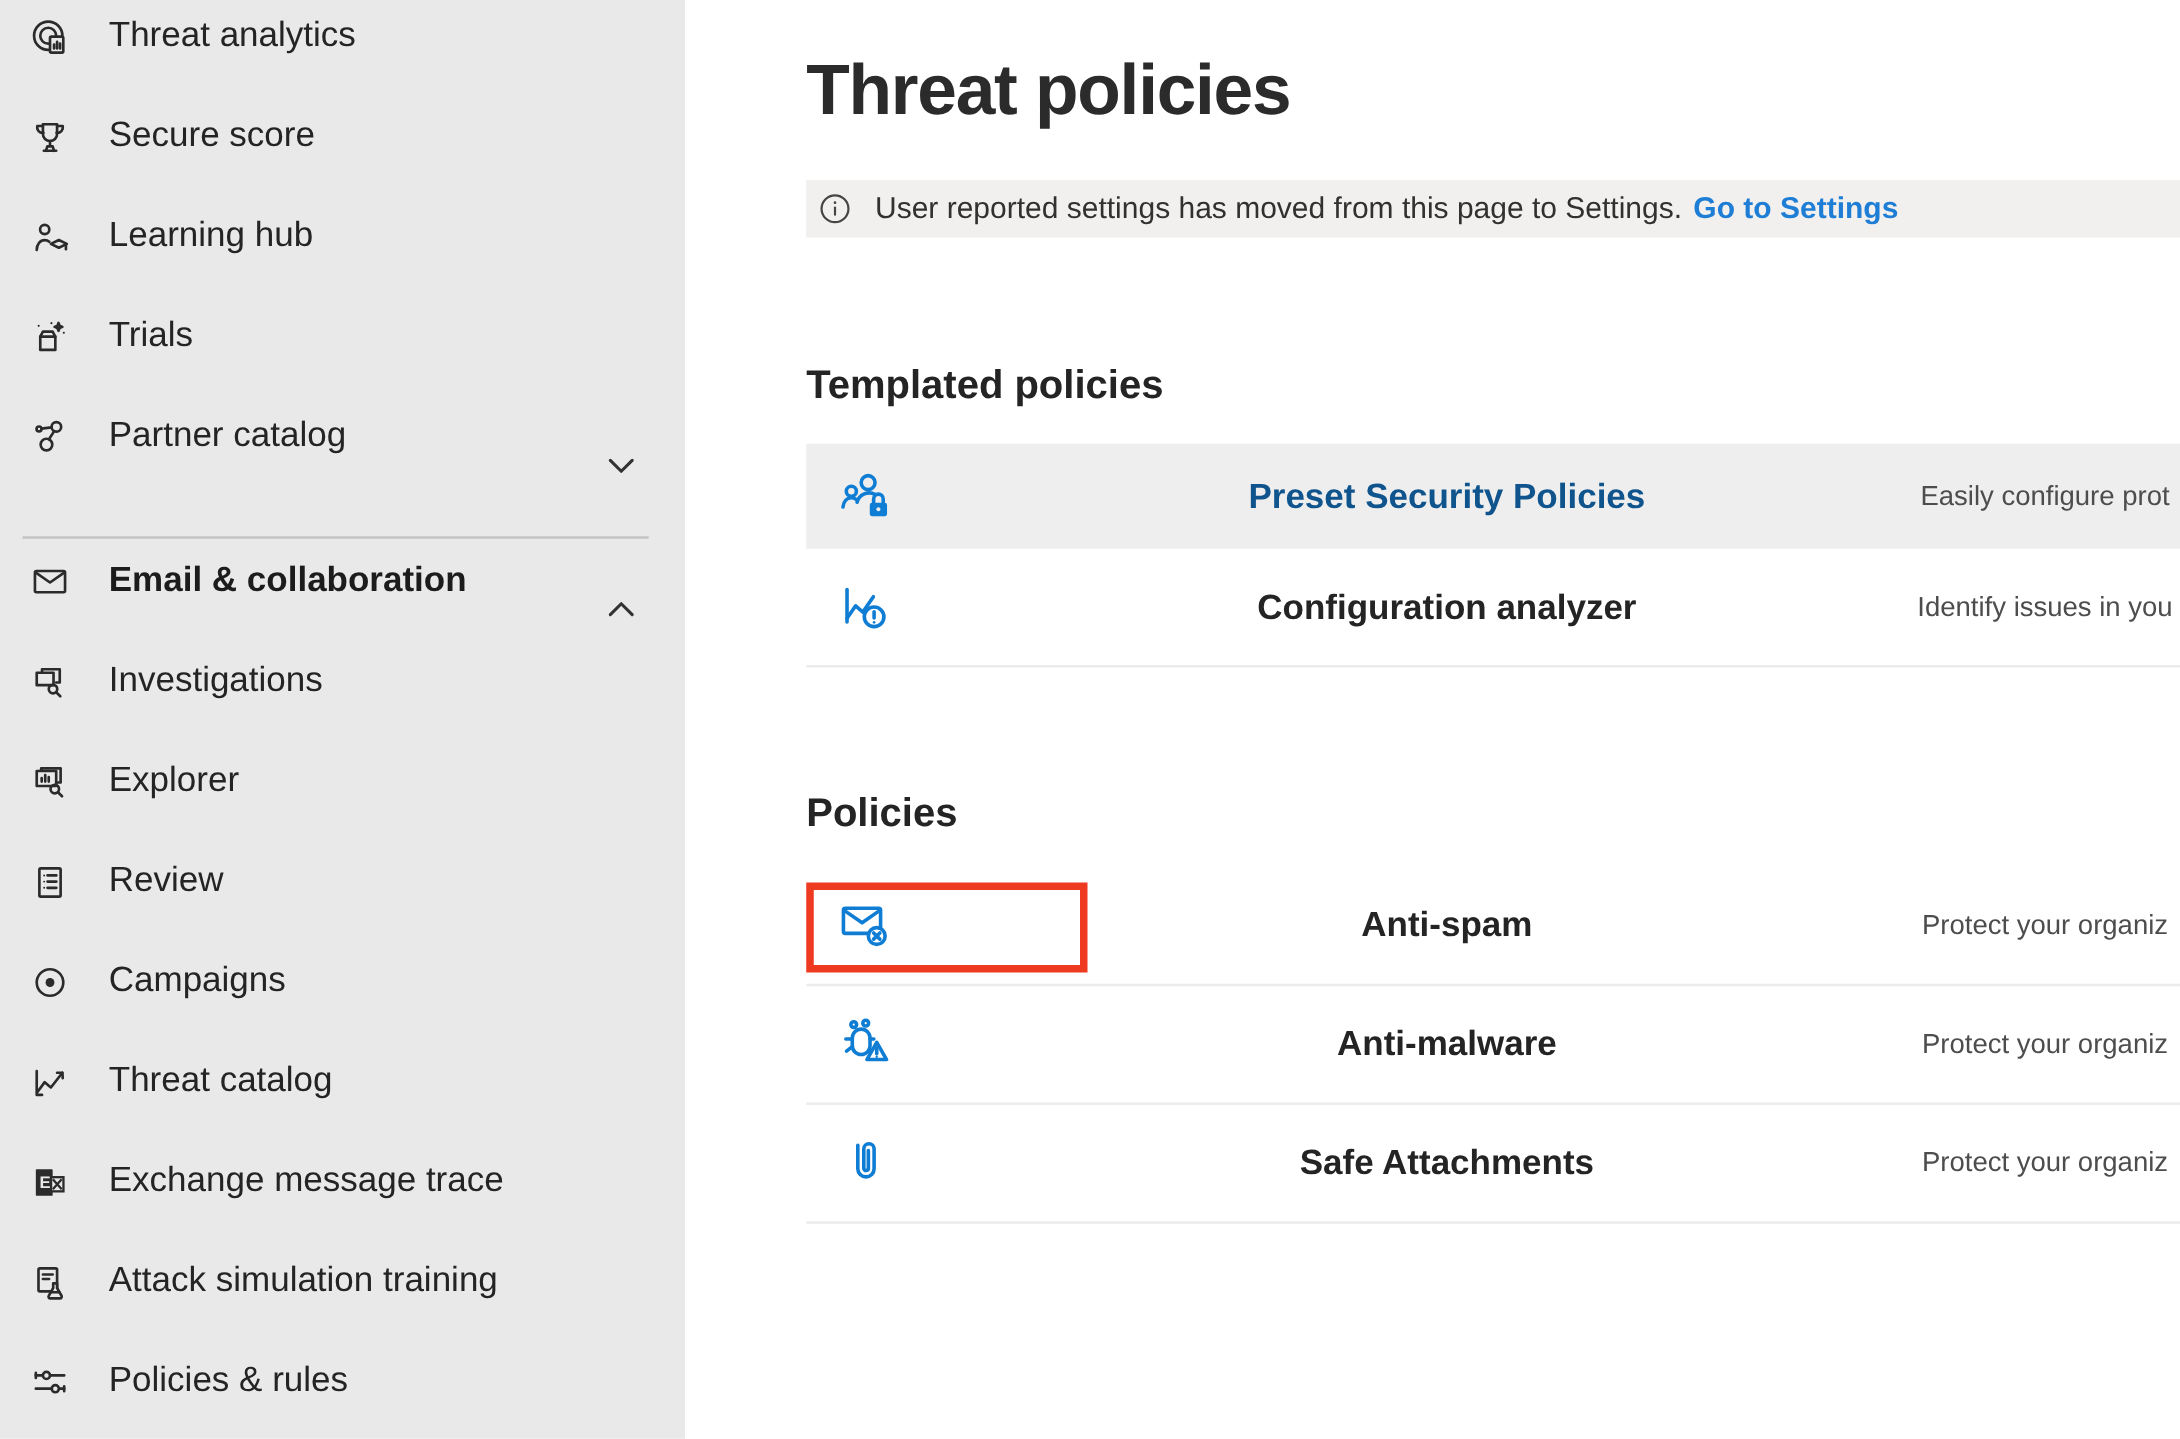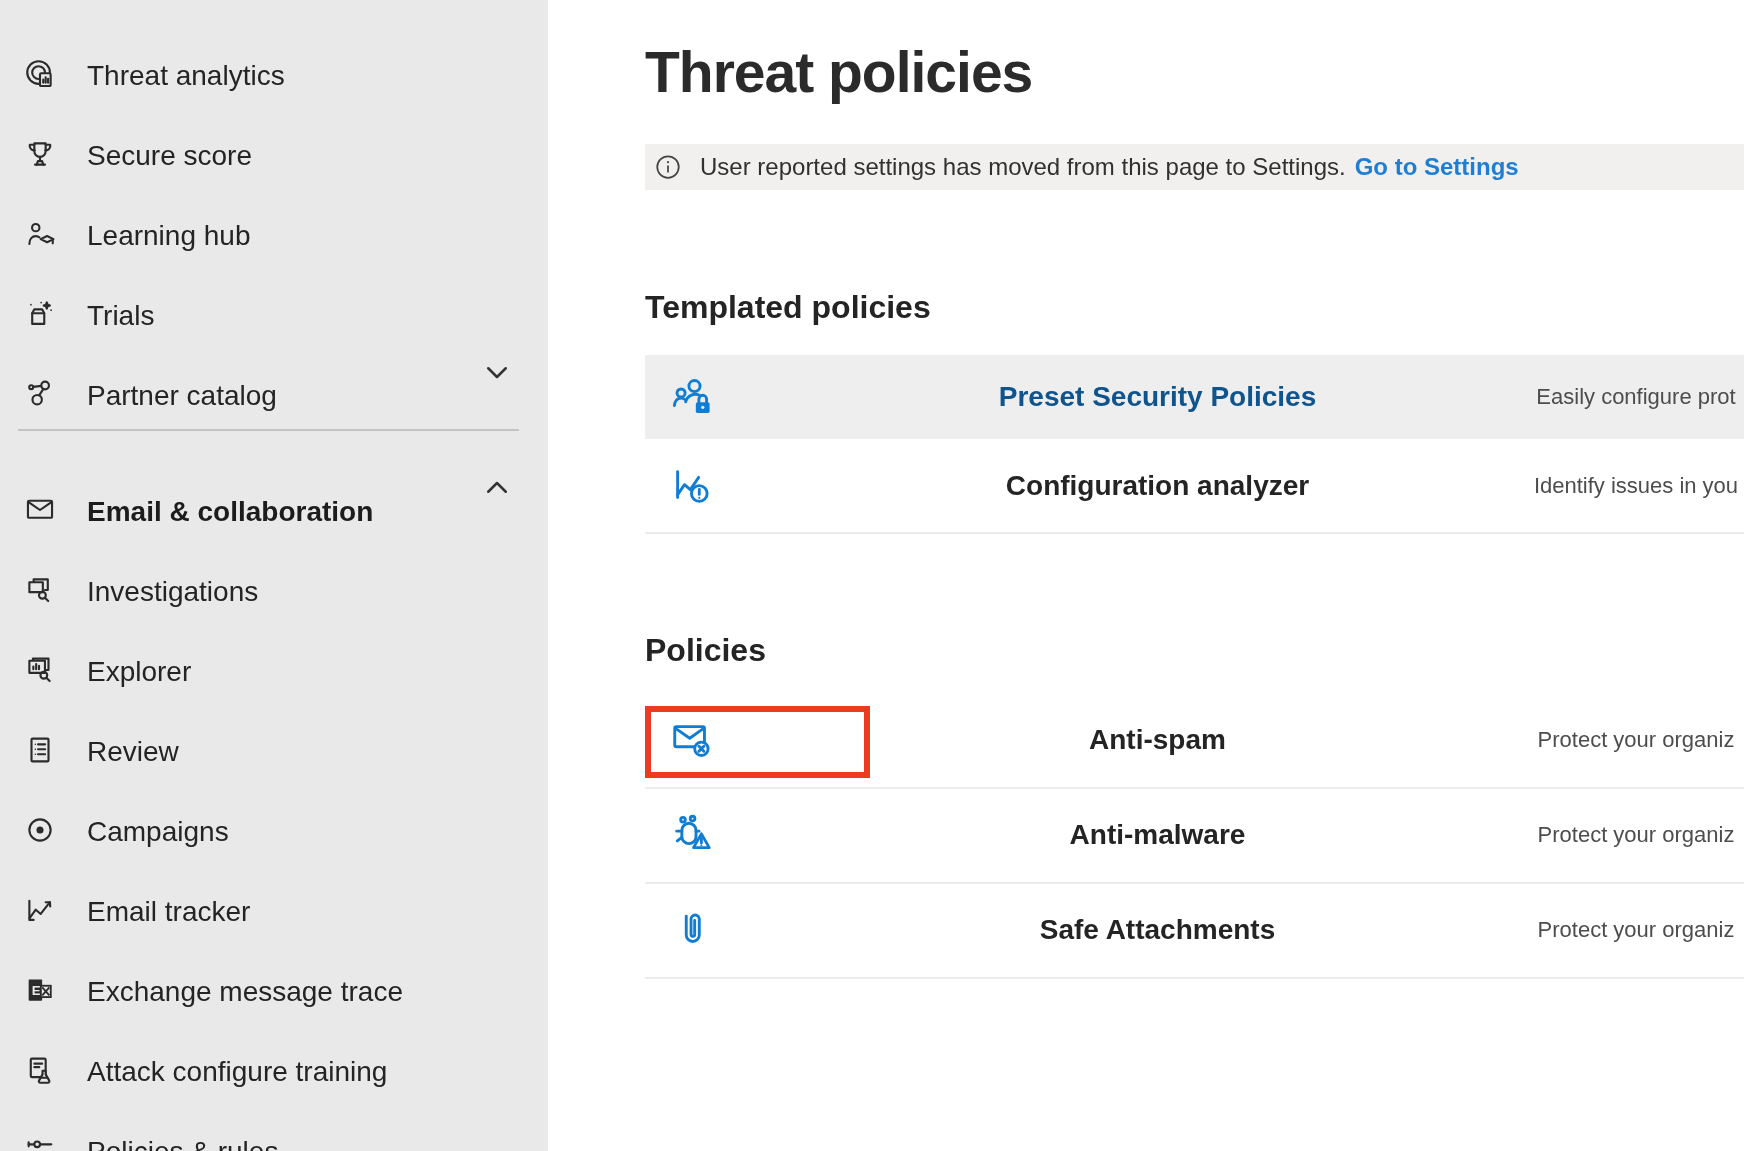--- a/index.html
+++ b/index.html
@@ -8,21 +8,21 @@
     background:#ffffff;
     font-family:"Liberation Sans", sans-serif;
     -webkit-font-smoothing:antialiased;
   }
   
   .sidebar{
     position:absolute;left:0;top:0;width:548px;height:1151px;
     background:#e9e9e9;padding-top:12px;box-sizing:border-box;overflow:hidden;
   }
   .s-item{
-    height:80px;display:flex;align-items:flex-end;padding-left:22px;
+    height:80px;display:flex;align-items:flex-start;padding-left:22px;
     position:relative;cursor:pointer;color:#222;
   }
   .s-item .s-icon{width:36px;height:36px;flex:0 0 36px;display:flex;align-items:center;justify-content:center;color:#2b2b2b;}
   .s-item .s-icon svg{width:34px;height:34px;}
   .s-label{margin-left:29px;font-size:28px;color:#242424;white-space:nowrap;}
   .s-item.bold .s-label{font-weight:700;color:#1c1c1c;}
   .s-chevron{position:absolute;right:36px;top:50%;transform:translateY(-50%);color:#333;}
   .s-chevron svg{width:30px;height:30px;}
   .s-divider{height:2px;background:#c4c4c4;margin:17px 29px 17px 18px;}
   
@@ -207,21 +207,21 @@
   </div>
 
   <div class="s-item">
     <span class="s-icon">
       <svg viewBox="0 0 24 24" fill="none" stroke="currentColor" stroke-width="1.5" stroke-linecap="round" stroke-linejoin="round">
         <path d="M4.5 5.5V19h3"></path>
         <path d="M4.8 17.5l4.2-5.7 3.5 3L19 6.5"></path>
         <path d="M19.2 9.5l-.2-3h-3"></path>
       </svg>
     </span>
-    <span class="s-label">Email tracker</span>
+    <span class="s-label">Threat catalog</span>
   </div>
 
   <div class="s-item">
     <span class="s-icon">
       <svg viewBox="0 0 24 24" fill="none" stroke="currentColor" stroke-width="1.3">
         <rect x="4" y="4.5" width="9.5" height="15" rx="0.5" fill="currentColor" stroke="none"></rect>
         <text x="6.1" y="15.2" font-size="9.5" font-weight="bold" fill="#e9e9e9" stroke="none" font-family="Liberation Sans, sans-serif">E</text>
         <rect x="12.6" y="9" width="7" height="8" fill="#e9e9e9"></rect>
         <path d="M13.6 10.2l5 5.6M18.6 10.2l-5 5.6"></path>
       </svg>
@@ -231,21 +231,21 @@
 
   <div class="s-item">
     <span class="s-icon">
       <svg viewBox="0 0 24 24" fill="none" stroke="currentColor" stroke-width="1.5" stroke-linecap="round" stroke-linejoin="round">
         <rect x="5.5" y="4" width="10.5" height="13" rx="0.8"></rect>
         <path d="M8 7.5h5.5M8 10h3.5"></path>
         <path d="M13.8 12.5v2.6l-2.5 4.4a1 1 0 0 0 .9 1.5h5.4a1 1 0 0 0 .9-1.5l-2.5-4.4v-2.6z" fill="#e9e9e9"></path>
         <path d="M12.6 17.5h4.6"></path>
       </svg>
     </span>
-    <span class="s-label">Attack configure training</span>
+    <span class="s-label">Attack simulation training</span>
   </div>
 
   <div class="s-item">
     <span class="s-icon">
       <svg viewBox="0 0 24 24" fill="none" stroke="currentColor" stroke-width="1.5" stroke-linecap="round">
         <path d="M4 8h16"></path>
           <circle cx="10" cy="8" r="2" fill="#e9e9e9"></circle>
         <path d="M4 15.5h16"></path>
           <circle cx="15" cy="15.5" r="2" fill="#e9e9e9"></circle>
         <path d="M4 6.6v2.8M20 14.1v2.8"></path>

